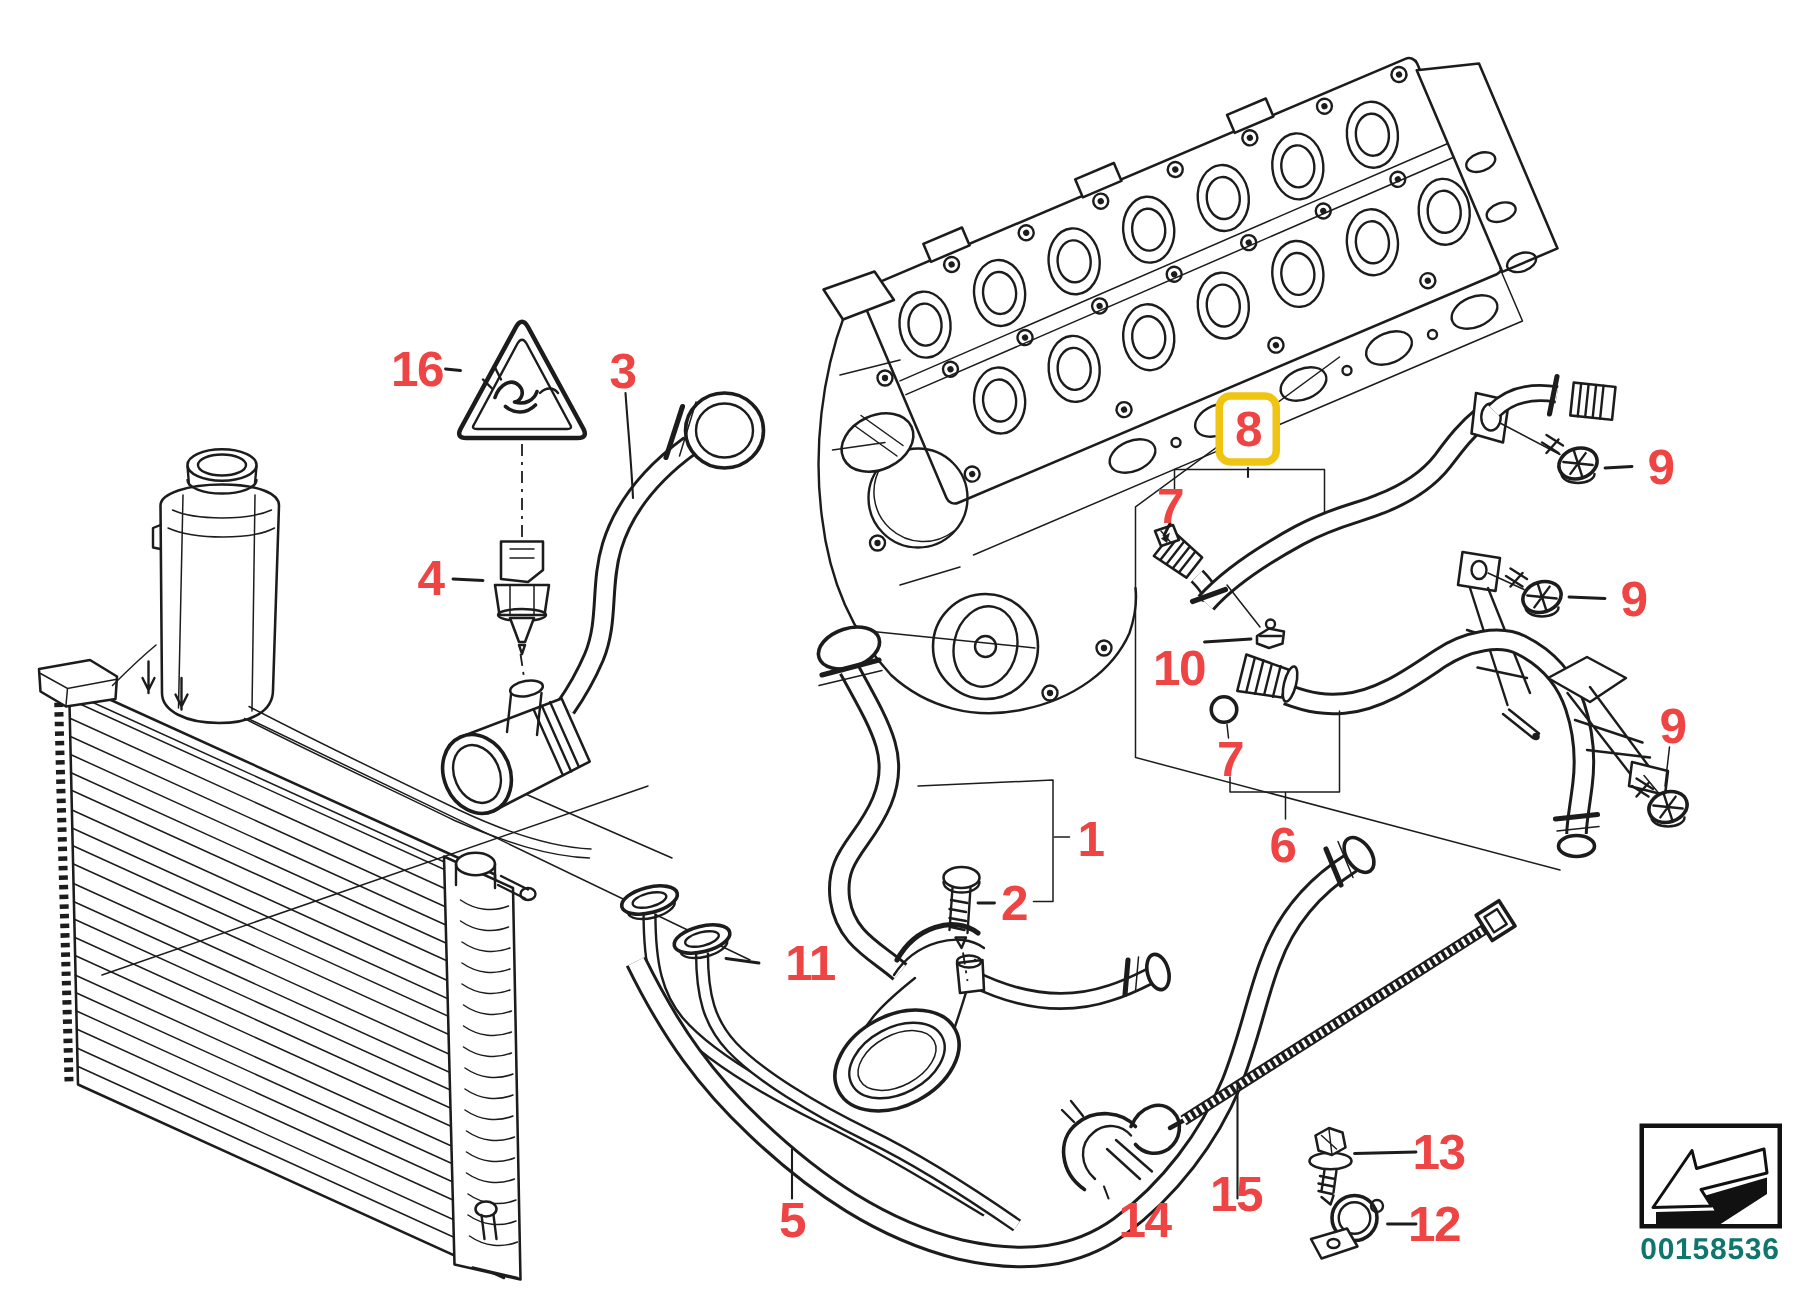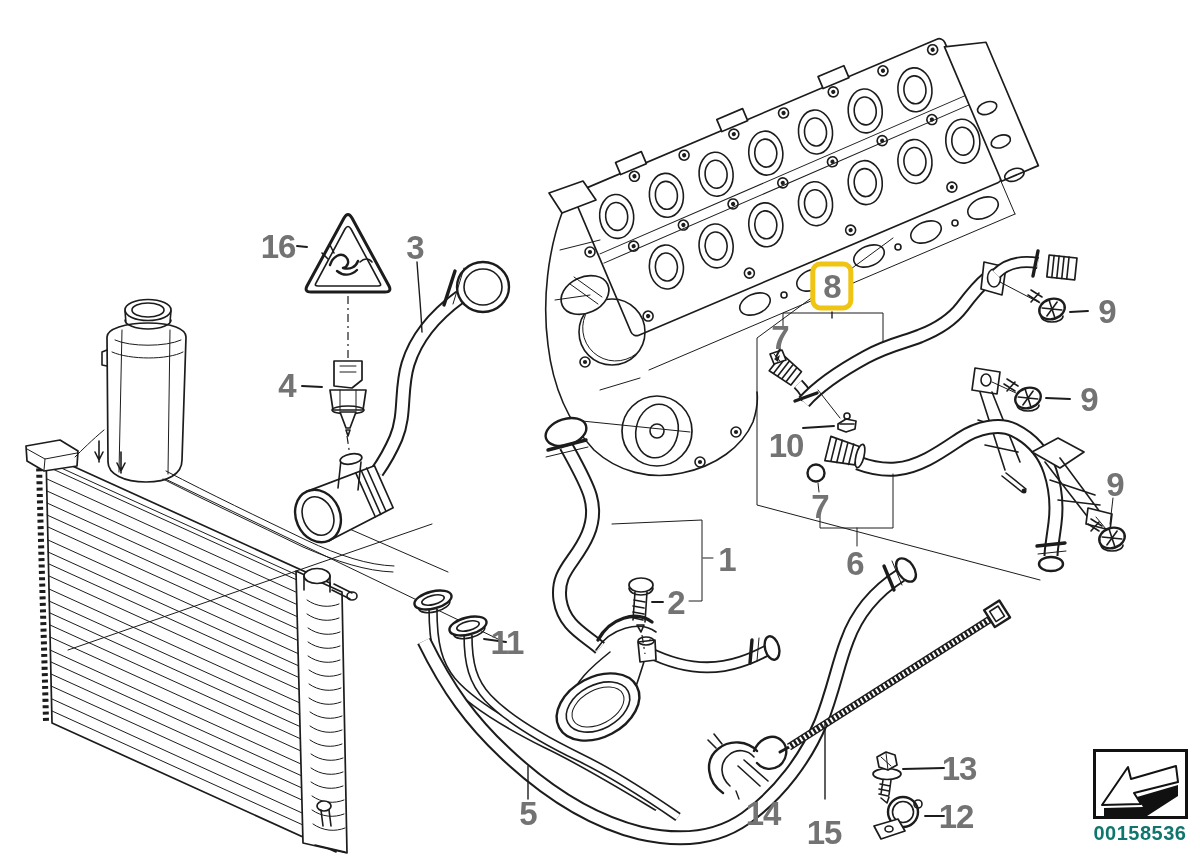--- a/index.html
+++ b/index.html
@@ -18,21 +18,21 @@
   .hI{fill:none;stroke:#fff;stroke-width:11;stroke-linecap:butt}
   .h2O{fill:none;stroke:#1c1c1c;stroke-width:12;stroke-linecap:butt}
   .h2I{fill:none;stroke:#fff;stroke-width:8.4;stroke-linecap:butt}
   .pO{fill:none;stroke:#1c1c1c;stroke-width:9.5;stroke-linecap:butt}
   .pI{fill:none;stroke:#fff;stroke-width:6.3;stroke-linecap:butt}
   .c3{fill:none;stroke:#1c1c1c;stroke-width:3.4;stroke-linecap:round}
   .ser{fill:none;stroke:#1c1c1c;stroke-width:6;stroke-dasharray:3 3.4}
   .dsh{fill:none;stroke:#1c1c1c;stroke-width:1.2;stroke-dasharray:8 4 2 4}
   
   .callout{position:absolute;transform:translate(-50%,-50%);font-weight:700;font-size:33px;
-           color:#737373;letter-spacing:-1px;line-height:1;white-space:nowrap;}
+           color:#ef4444;letter-spacing:-1px;line-height:1;white-space:nowrap;}
   .callout.hl{border:5px solid #F0C413;border-radius:10px;padding:3px 8px;background:#fff;}
   .arrowbox{position:absolute;left:1093px;top:749px;width:95px;height:70px;background:#fff;
             border:3px solid #111;box-sizing:border-box;}
   .pnum{position:absolute;left:1085px;top:822px;width:110px;text-align:center;
         font-size:20px;font-weight:700;color:#0f766e;letter-spacing:0.5px;}
 </style>
 </head>
 <body>
 
 <div class="stage">
@@ -414,24 +414,24 @@
       <div class="callout hl" style="left: 832px; top: 286px; border-color: rgb(240, 196, 19);">8</div>
       <div class="callout" style="left: 780px; top: 337px;">7</div>
       <div class="callout" style="left: 1107px; top: 311px;">9</div>
       <div class="callout" style="left: 786px; top: 428px; margin-top: 17px;">10</div>
       <div class="callout" style="left: 1089px; top: 399px;">9</div>
       <div class="callout" style="left: 820px; top: 506px;">7</div>
       <div class="callout" style="left: 1115px; top: 484px;">9</div>
       <div class="callout" style="left: 727px; top: 559px;">1</div>
       <div class="callout" style="left: 855px; top: 563px;">6</div>
       <div class="callout" style="left: 676px; top: 602px;">2</div>
-      <div class="callout" style="left: 507px; top: 642px;">11</div>
+      <div class="callout" style="left: 540px; top: 642px;">11</div>
       <div class="callout" style="left: 528px; top: 813px;">5</div>
       <div class="callout" style="left: 743px; top: 813px; margin-left: 20px;">14</div>
-      <div class="callout" style="left: 824px; top: 796px; margin-top: 36px;">15</div>
+      <div class="callout" style="left: 824px; top: 796px;">15</div>
       <div class="callout" style="left: 959px; top: 768px;">13</div>
       <div class="callout" style="left: 956px; top: 816px;">12</div>
     </div>
 
 <div class="arrowbox">
   <svg width="89" height="64" viewBox="0 0 89 64">
     <polygon fill="#111" points="8,56 47,55 41,45 82,33 82,44 48,66 8,66"></polygon>
     <polygon fill="#fff" stroke="#111" stroke-width="2" stroke-linejoin="round" points="6,53 32,15 35,27 80,14 82,30 38,41 45,52"></polygon>
   </svg>
 </div>

